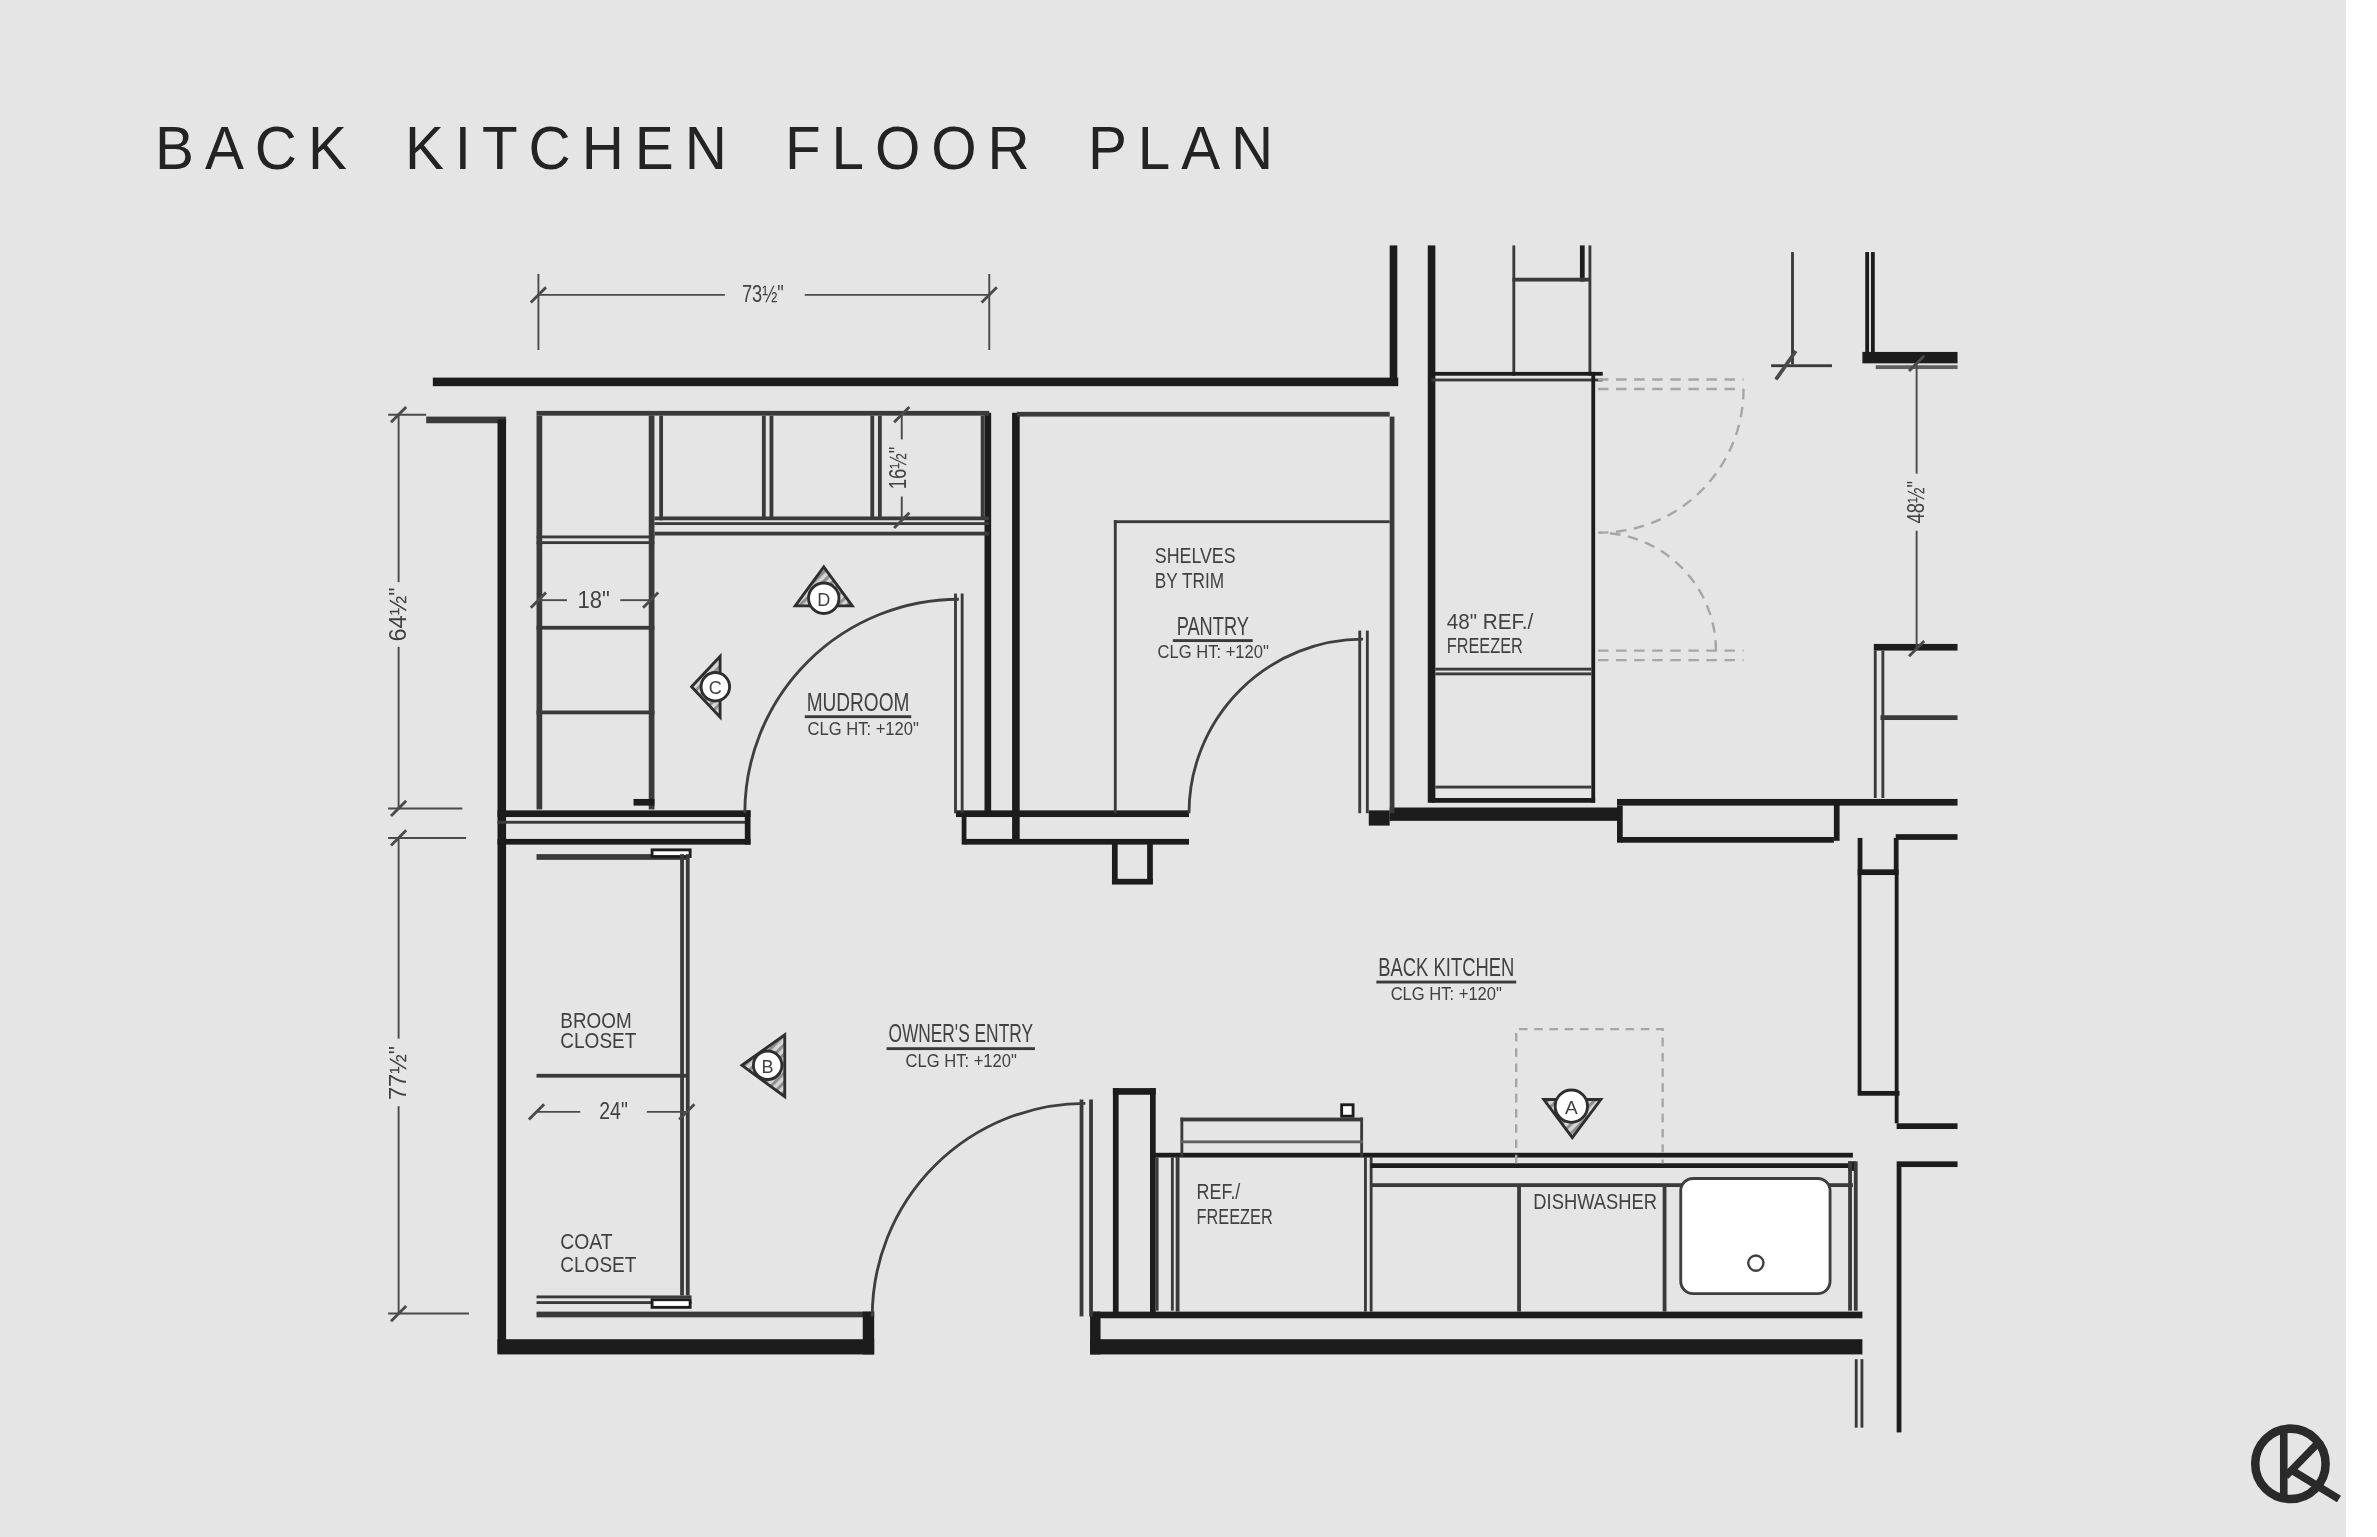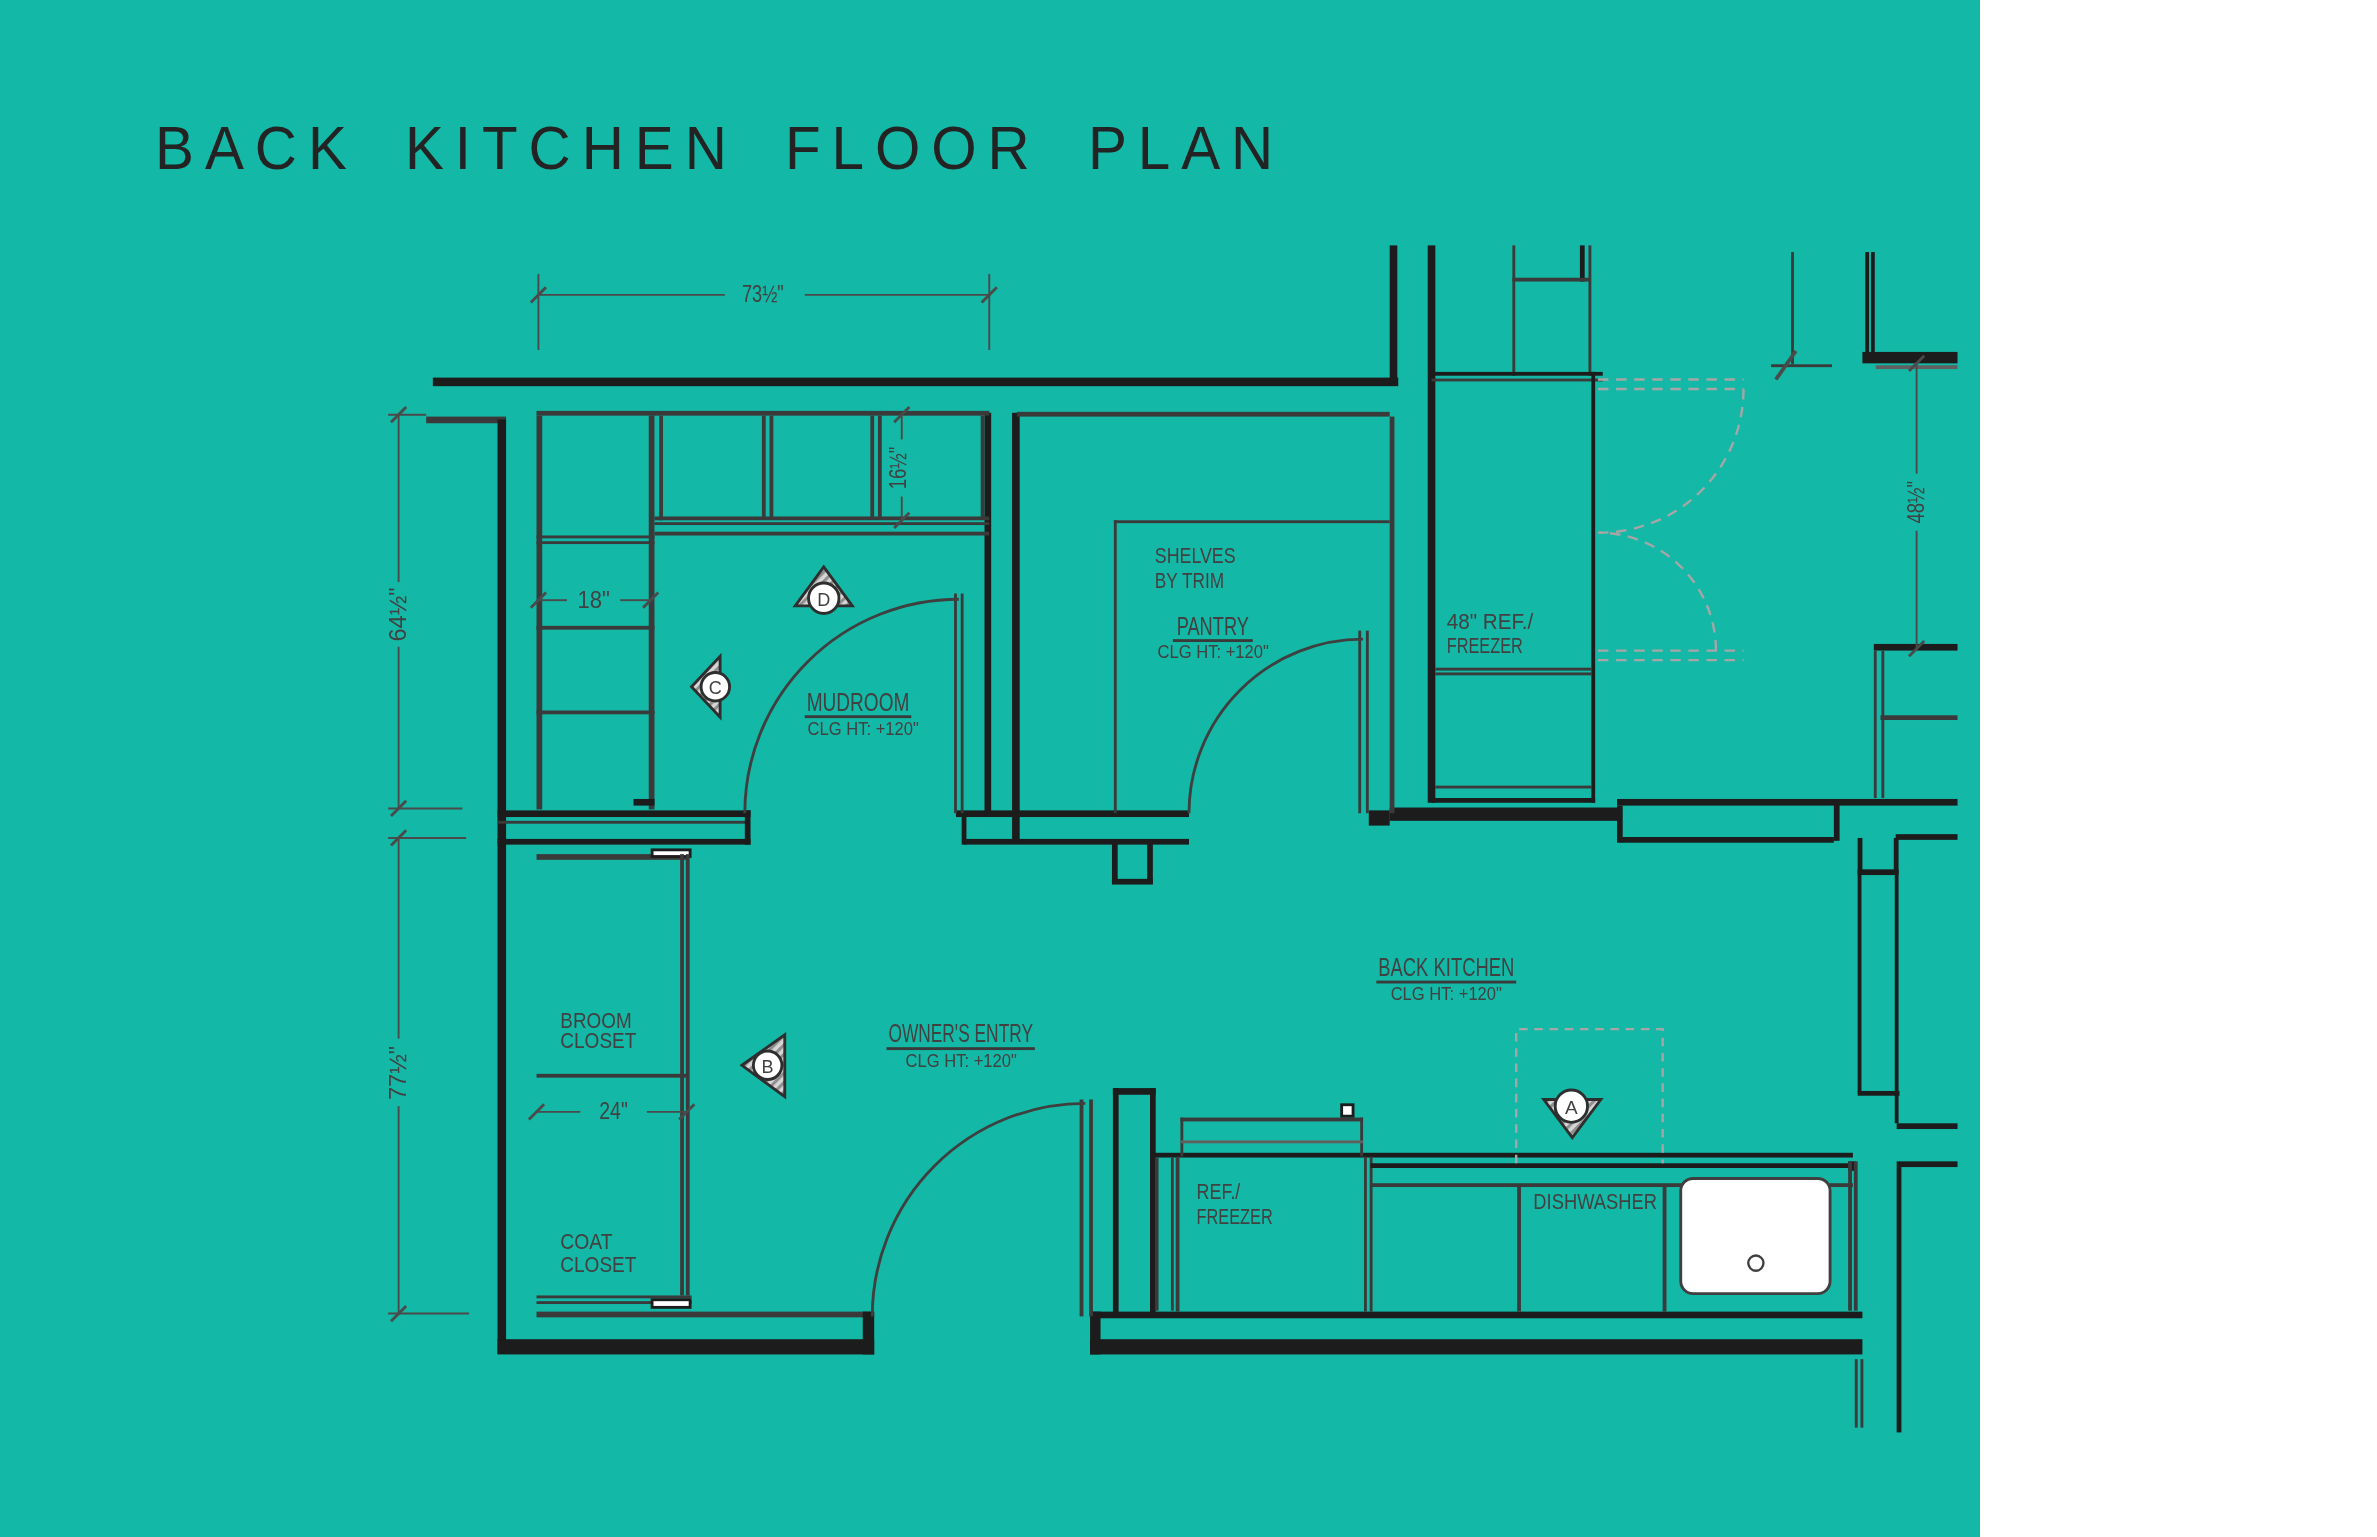--- a/index.html
+++ b/index.html
@@ -1,16 +1,16 @@
 <!DOCTYPE html>
 <html style="font-size:15px"><head>
 <meta charset="utf-8">
 <style>
 html,body{margin:0;padding:0;background:#fff;}
-#page{position:relative;width:1980px;height:1538px;background:#14b8a6;overflow:hidden;}
+#page{position:relative;width:2346px;height:1538px;background:#e5e5e5;overflow:hidden;}
 svg{position:absolute;left:0;top:0;}
 .w{fill:#1c1c1c;}
 .t{fill:#3a3a3a;}
 .g{fill:#606060;}
 .lbl{font-family:"Liberation Sans",sans-serif;fill:#414141;}
 </style>
 </head>
 <body>
 <div id="page">
 <svg width="2378" height="1538" viewBox="0 0 2500 1617">

